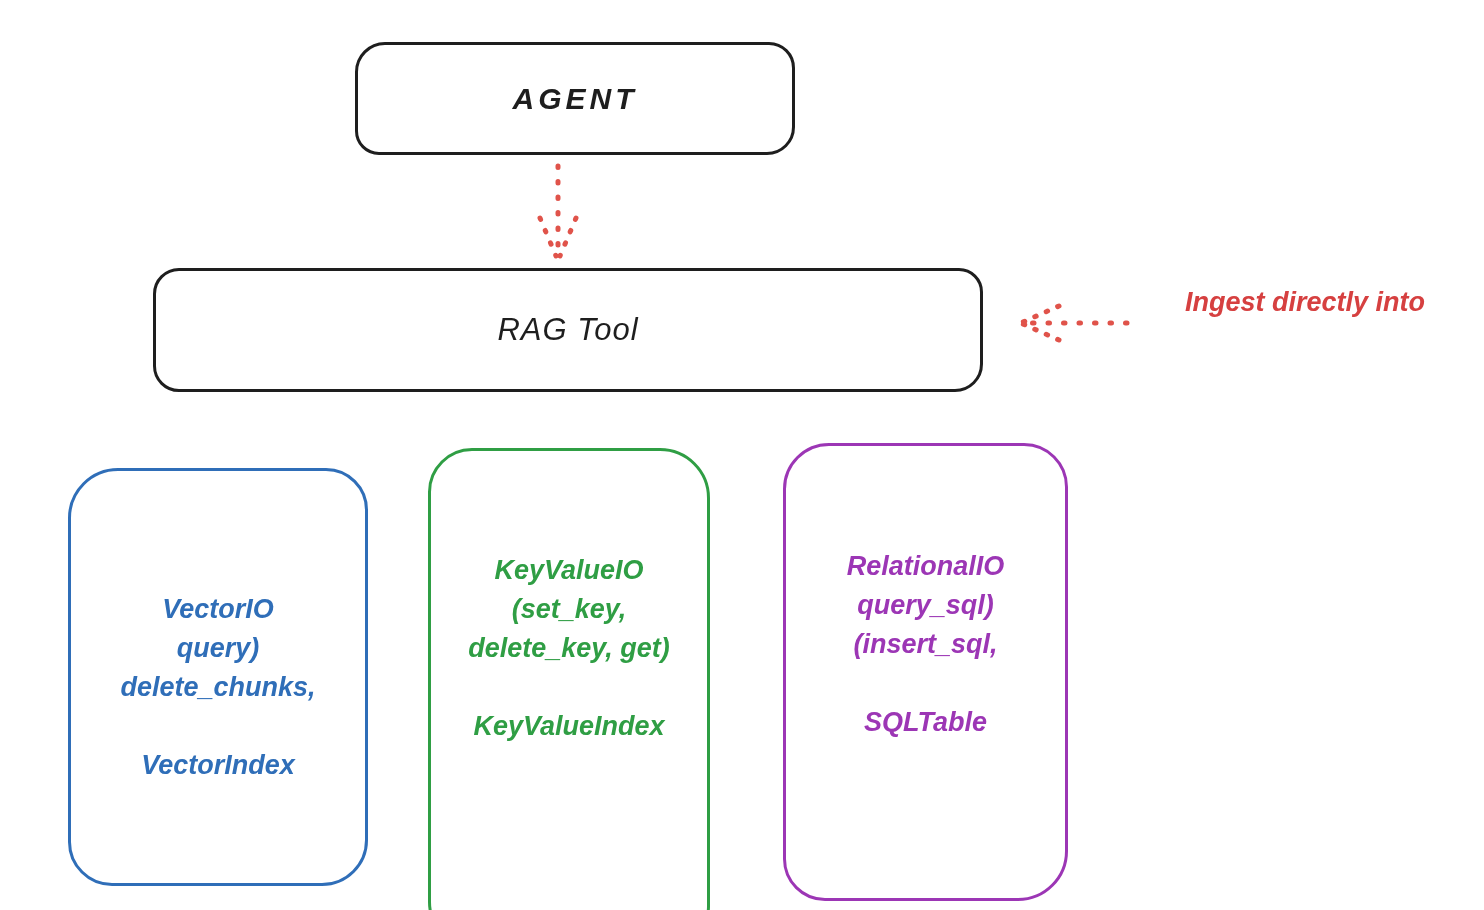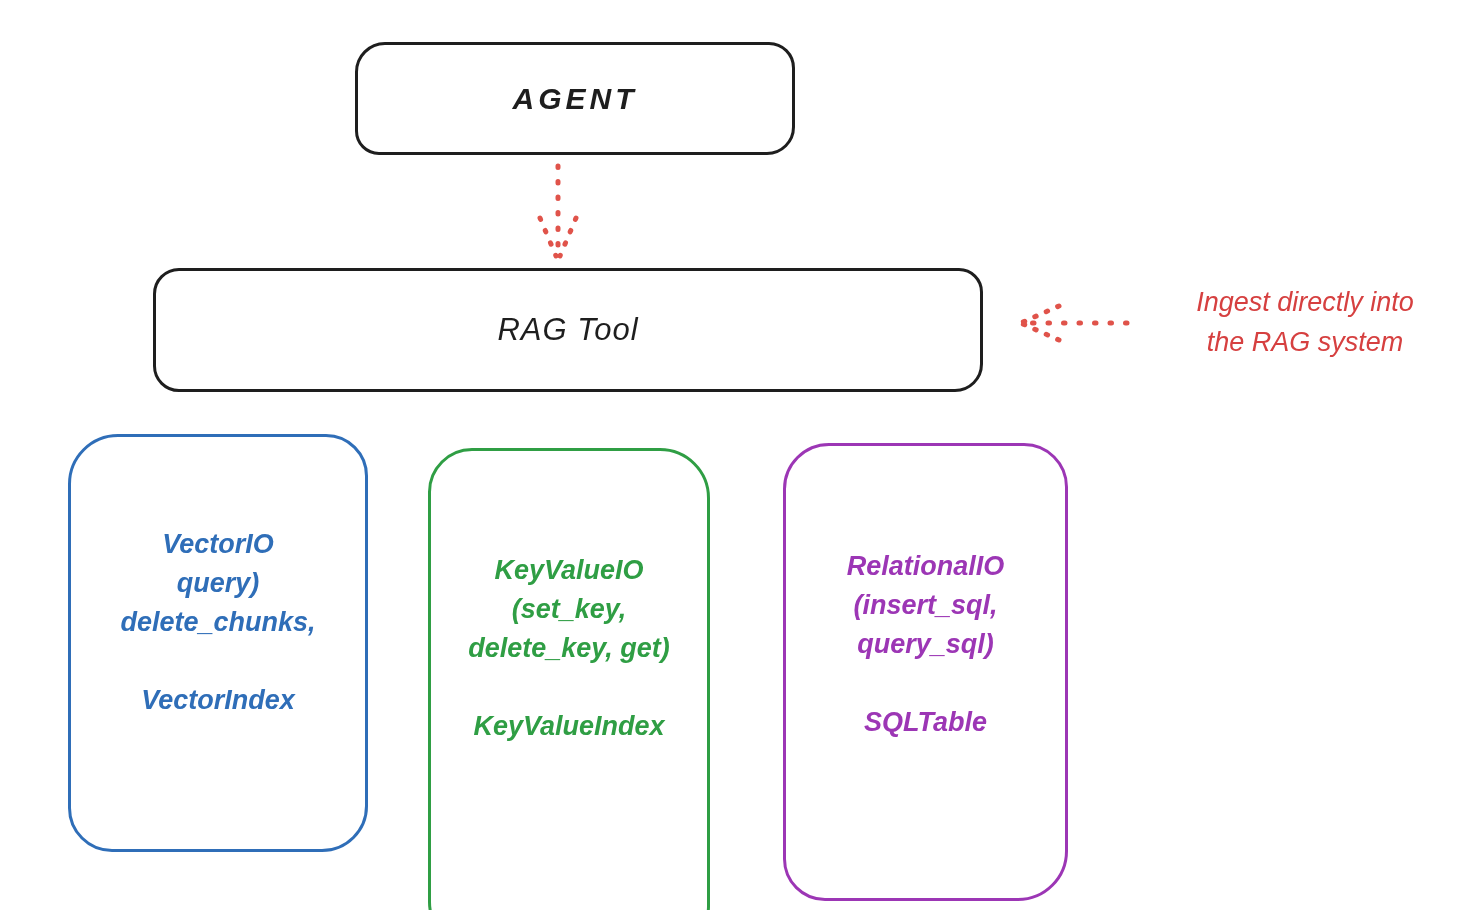--- a/index.html
+++ b/index.html
@@ -54,45 +54,45 @@
   .arrow-svg {
     position: absolute;
   }
   #annotation-text {
     position: absolute;
     left: 1135px; top: 282px;
     width: 340px;
     text-align: center;
     font-size: 27px;
     line-height: 40px;
-    font-weight: 400;
+    font-weight: 700;
     font-style: italic;
     color: #d64040;
   }
   .storage-box {
     position: absolute;
     border-width: 3px;
     border-style: solid;
     border-radius: 46px;
     box-sizing: border-box;
     background: #ffffff;
     text-align: center;
     font-size: 27px;
     line-height: 39px;
     font-weight: 600;
     font-style: italic;
   }
   .storage-box .line { white-space: nowrap; }
   .storage-box .spacer { height: 39px; }
   #vector-box {
-    left: 68px; top: 434px;
+    left: 68px; top: 468px;
     width: 300px; height: 418px;
     border-color: #2f6eb8;
     color: #2f6eb8;
-    padding-top: 88px;
+    padding-top: 119px;
     border-radius: 50px 42px 46px 44px;
   }
   #keyvalue-box {
     left: 428px; top: 448px;
     width: 282px; height: 500px;
     border-color: #2f9e44;
     color: #2f9e44;
     padding-top: 100px;
     border-radius: 44px 50px 42px 46px;
   }
@@ -129,40 +129,39 @@
   <svg class="arrow-svg" style="left:1015px; top:298px;" width="120" height="48" viewBox="0 0 120 48">
     <g stroke="#e0534a" stroke-width="5" stroke-linecap="round" fill="none">
       <line x1="112" y1="25" x2="10" y2="25" stroke-dasharray="1.5 14"></line>
       <line x1="44" y1="8" x2="8" y2="24" stroke-dasharray="1.5 11"></line>
       <line x1="44" y1="42" x2="8" y2="26" stroke-dasharray="1.5 11"></line>
     </g>
   </svg>
 
   <div id="annotation-text">
     <div class="line">Ingest directly into</div>
-    <div class="line">the RAG system</div>
   </div>
 
   <div id="vector-box" class="storage-box">
     <div class="line">VectorIO</div>
     <div class="line">query)</div>
     <div class="line">delete_chunks,</div>
     <div class="spacer"></div>
     <div class="line">VectorIndex</div>
   </div>
 
   <div id="keyvalue-box" class="storage-box">
     <div class="line">KeyValueIO</div>
     <div class="line">(set_key,</div>
     <div class="line">delete_key, get)</div>
     <div class="spacer"></div>
     <div class="line">KeyValueIndex</div>
   </div>
 
   <div id="relational-box" class="storage-box">
     <div class="line">RelationalIO</div>
+    <div class="line">query_sql)</div>
     <div class="line">(insert_sql,</div>
-    <div class="line">query_sql)</div>
     <div class="spacer"></div>
     <div class="line">SQLTable</div>
   </div>
 
 </div>
 
 </body></html>

